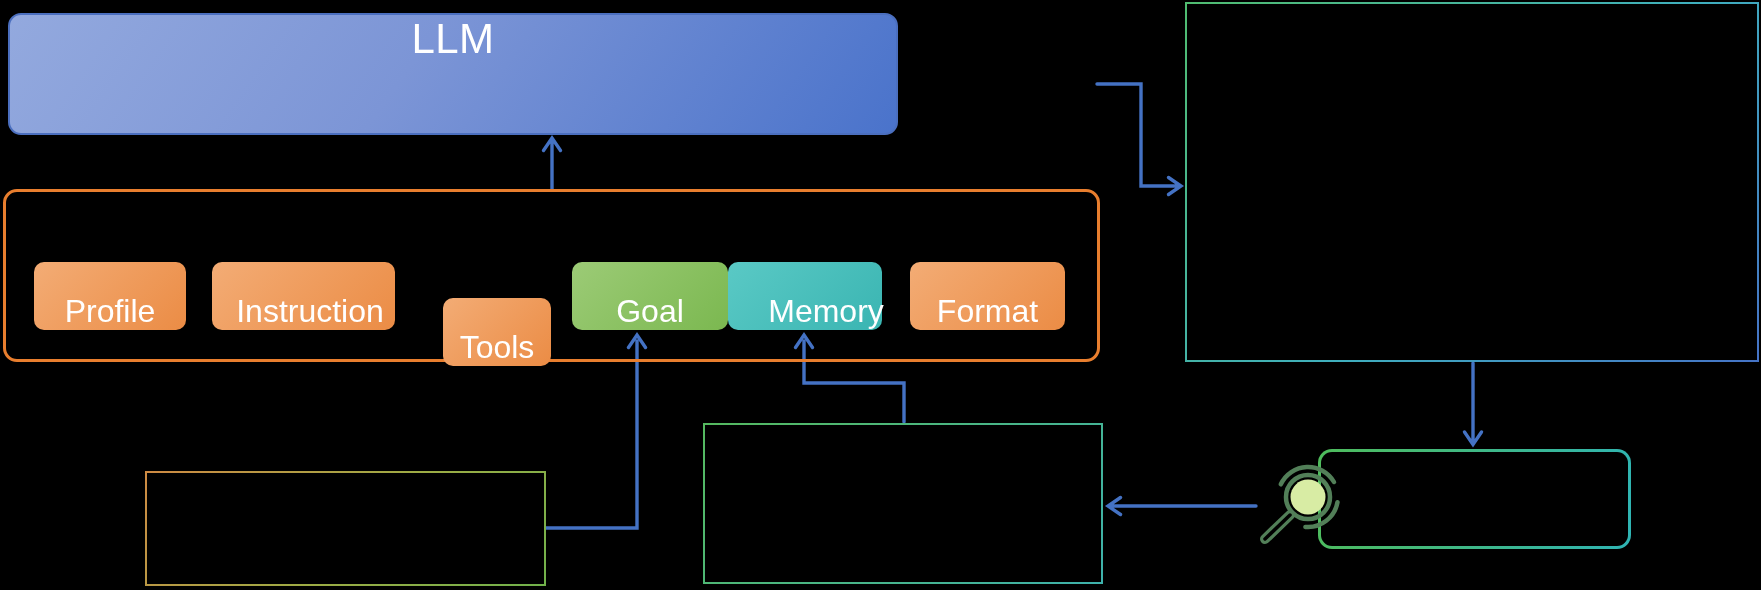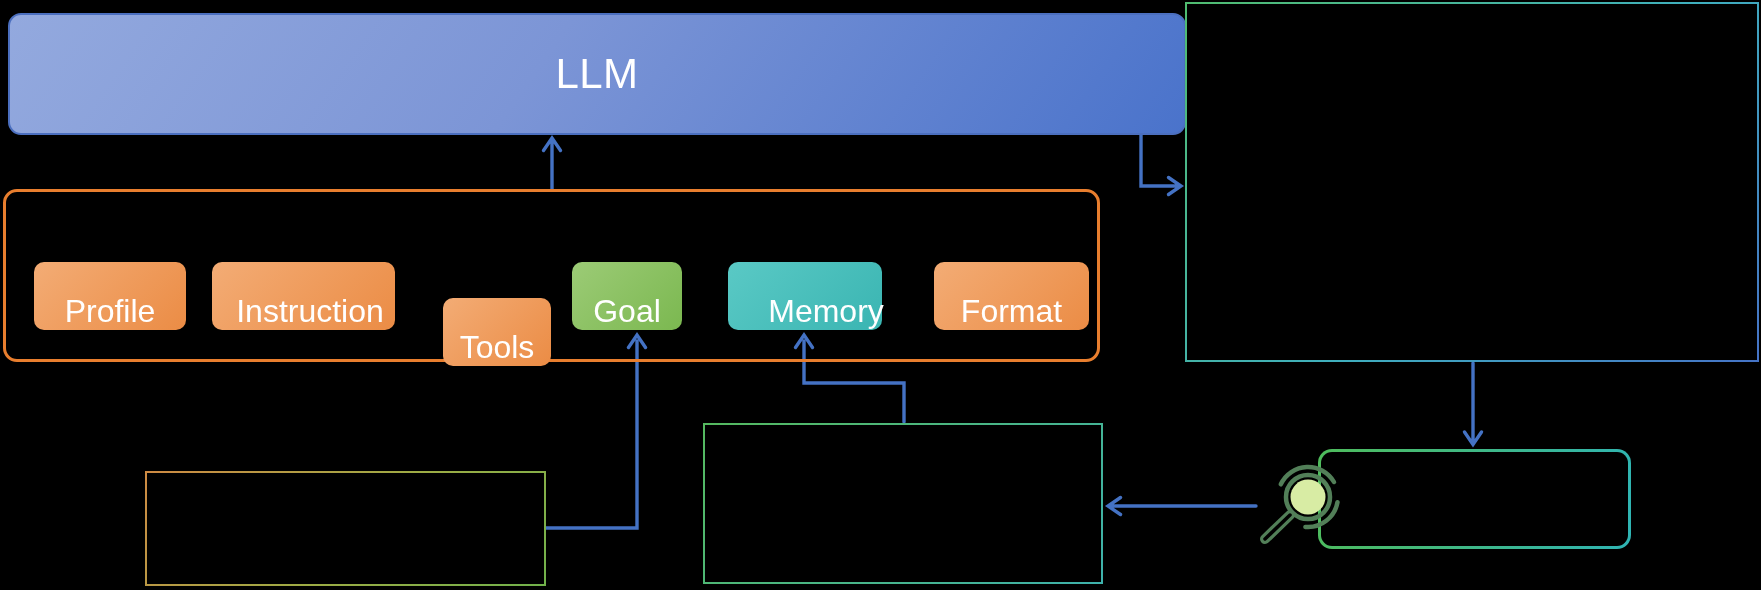--- a/index.html
+++ b/index.html
@@ -18,25 +18,25 @@
     position: absolute; left: 0; top: 0; z-index: 1;
     pointer-events: none;
   }
   svg.connectors path {
     stroke: #4472C4; stroke-width: 3.4; fill: none;
     stroke-linecap: round; stroke-linejoin: miter;
   }
 
   .llm-box {
     position: absolute; z-index: 2;
-    left: 8px; top: 13px; width: 1178px; height: 122px;
+    left: 8px; top: 13px; width: 890px; height: 122px;
     border-radius: 13px;
     background: linear-gradient(125deg, #93A9DE 0%, #7C95D6 45%, #4A73CB 100%);
     border: 2px solid #4B6FBF;
-    display: flex; align-items: center; justify-content: center;
+    display: flex; align-items: flex-start; justify-content: center;
     color: #fff; font-size: 42px; letter-spacing: 0.5px;
   }
 
   .prompt-container {
     position: absolute; z-index: 2;
     left: 3px; top: 189px; width: 1097px; height: 173px;
     border: 3px solid #E87E2E;
     border-radius: 14px;
     background: transparent;
   }
@@ -48,23 +48,23 @@
     display: flex; align-items: flex-end; justify-content: center;
     color: #fff; font-size: 32px;
   }
   .chip-orange { background: linear-gradient(135deg, #F3AC75 0%, #EB8C45 100%); }
   .chip-green  { background: linear-gradient(135deg, #9CCB76 0%, #7BB850 100%); }
   .chip-teal   { background: linear-gradient(135deg, #5AC9C5 0%, #3AB5B2 100%); }
 
   .chip-profile     { left: 34px;  width: 152px; }
   .chip-instruction { left: 212px; width: 183px; padding-left: 13px; }
   .chip-tools       { left: 443px; width: 108px; margin-top: 36px; }
-  .chip-goal        { left: 572px; width: 110px; }
+  .chip-goal        { left: 572px; width: 156px; }
   .chip-memory      { left: 728px; width: 154px; padding-left: 42px; }
-  .chip-format      { left: 910px; width: 155px; margin-left: 24px; }
+  .chip-format      { left: 910px; width: 155px; }
 
   .right-panel {
     position: absolute; z-index: 2;
     left: 1185px; top: 2px; width: 574px; height: 360px;
     border: 2.5px solid;
     border-image: linear-gradient(135deg, #50BC70 0%, #3FAFBE 55%, #4573C6 100%) 1;
     background: #000;
   }
 
   .bottom-left-panel {

